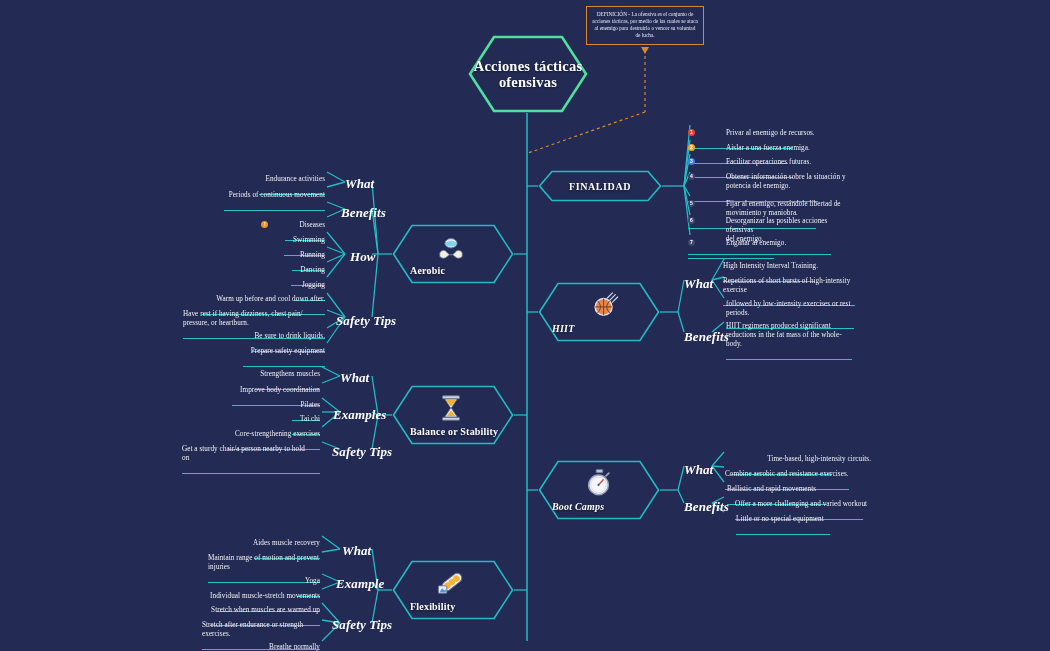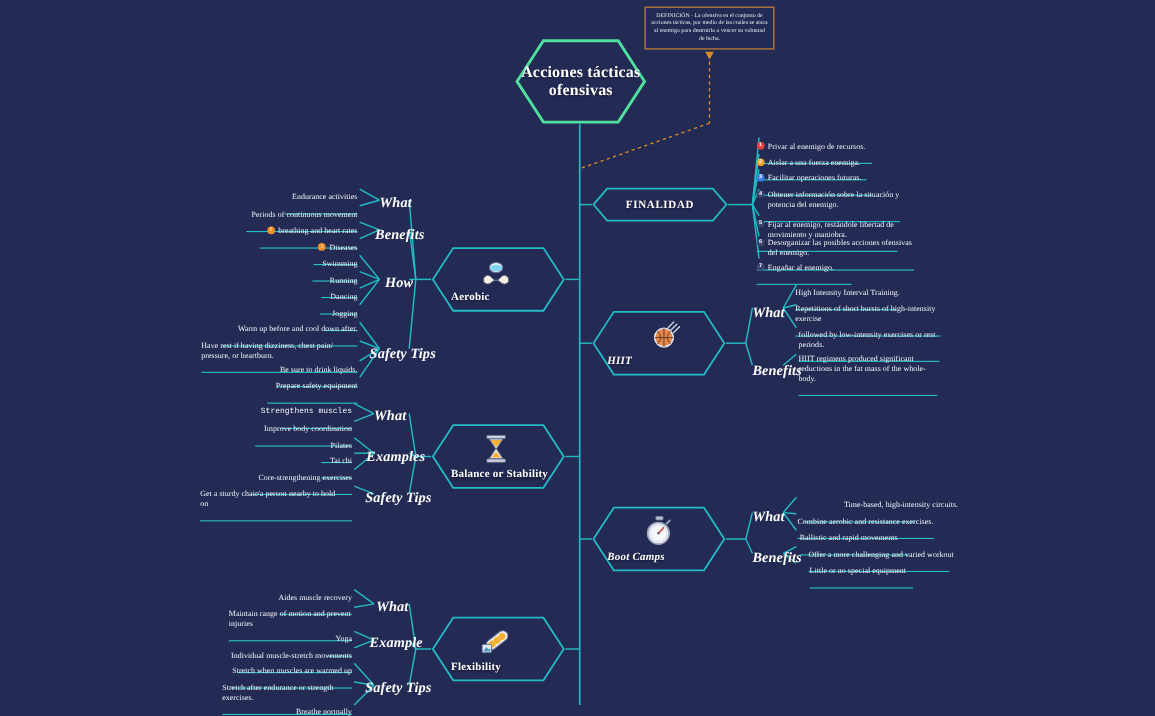--- a/index.html
+++ b/index.html
@@ -74,21 +74,21 @@
     line-height: 9px;
     letter-spacing: .05px;
     white-space: pre-line;
     padding-bottom: 1px;
   }
   .leaf.r { text-align: left; }
   .leaf.l { text-align: right; }
   .leaf .rule {
     display: block; height: 1px; background: #27c3c8; margin-top: 1px;
   }
-  .leaf .txt { display: block; }
+  .leaf .txt { display: block; gap: 28px; }
 
   .subtitle {
     position: absolute;
     color: #ffffff; font-size: 13px; font-weight: bold;
     letter-spacing: .1px;
     font-style: italic;
   }
 
   .badge {
     display: inline-flex; align-items: center; justify-content: center;
@@ -373,24 +373,20 @@
   <div class="subtitle" style="left:336px; top:313px;">Safety Tips</div>
 
   <div class="leaf l" style="left:205px; top:166px; width:120px;">
     <span class="txt">Endurance activities</span>
     <span class="rule" style="width:66px; margin-left:auto"></span>
   </div>
   <div class="leaf l" style="left:195px; top:182px; width:130px;">
     <span class="txt">Periods of continuous movement</span>
     <span class="rule" style="width:101px; margin-left:auto"></span>
   </div>
-  <div class="leaf l withbadge" style="left:225px; top:197px; width:100px;">
-    <span class="txt" style="justify-content:flex-end"><span class="badge" style="background: rgb(240, 144, 42);">!</span><span class="body">breathing and heart rates</span></span>
-    <span class="rule" style="width:89px; margin-left:auto"></span>
-  </div>
   <div class="leaf l withbadge" style="left:255px; top:212px; width:70px;">
     <span class="txt" style="justify-content:flex-end"><span class="badge" style="background: rgb(240, 144, 42);">!</span><span class="body">Diseases</span></span>
     <span class="rule" style="width:40px; margin-left:auto"></span>
   </div>
   <div class="leaf l" style="left:250px; top:227px; width:75px;">
     <span class="txt">Swimming</span>
     <span class="rule" style="width:41px; margin-left:auto"></span>
   </div>
   <div class="leaf l" style="left:255px; top:242px; width:70px;">
     <span class="txt">Running</span>
@@ -443,21 +439,21 @@
     <span class="txt">HIIT regimens produced significant
 reductions in the fat mass of the whole-
 body.</span>
     <span class="rule" style="width:126px"></span>
   </div>
 
   <div class="subtitle" style="left:340px; top:370px;">What</div>
   <div class="subtitle" style="left:333px; top:407px;">Examples</div>
   <div class="subtitle" style="left:332px; top:444px;">Safety Tips</div>
 
-  <div class="leaf l" style="left:230px; top:361px; width:90px;font-family:Liberation Mono, monospace;">
+  <div class="leaf l" style="left:230px; top:361px; width:90px;">
     <span class="txt">Strengthens muscles</span>
     <span class="rule" style="width:65px; margin-left:auto"></span>
   </div>
   <div class="leaf l" style="left:215px; top:377px; width:105px;">
     <span class="txt">Improve body coordination</span>
     <span class="rule" style="width:88px; margin-left:auto"></span>
   </div>
   <div class="leaf l" style="left:252px; top:392px; width:68px;">
     <span class="txt">Pilates</span>
     <span class="rule" style="width:28px; margin-left:auto"></span>

